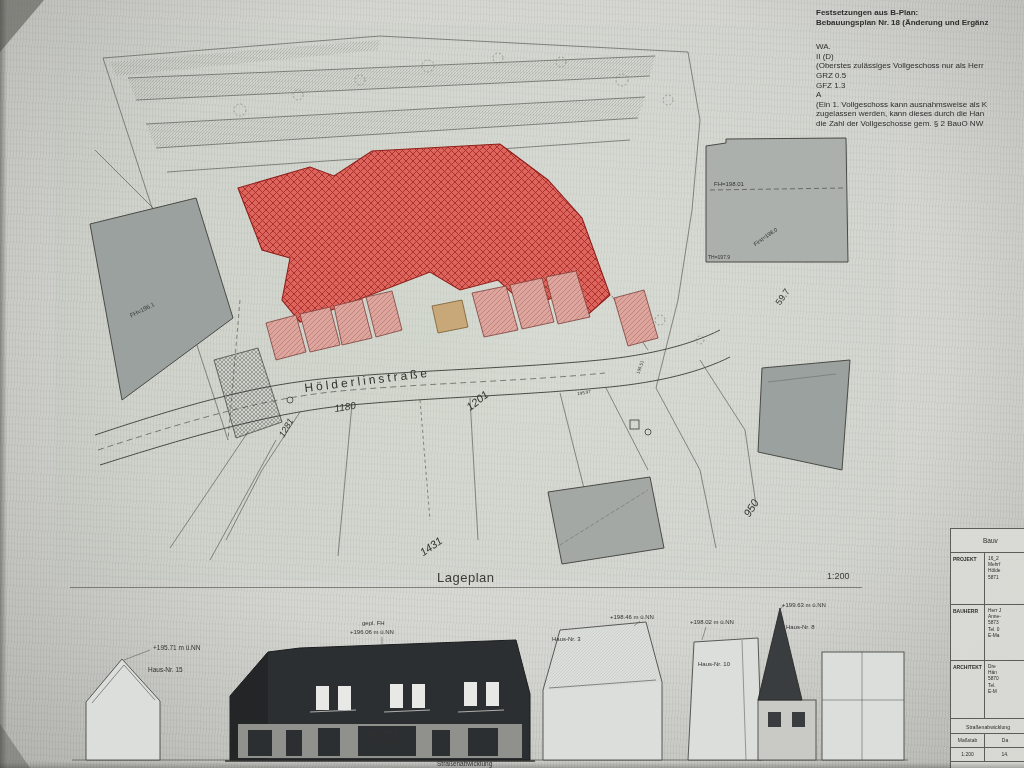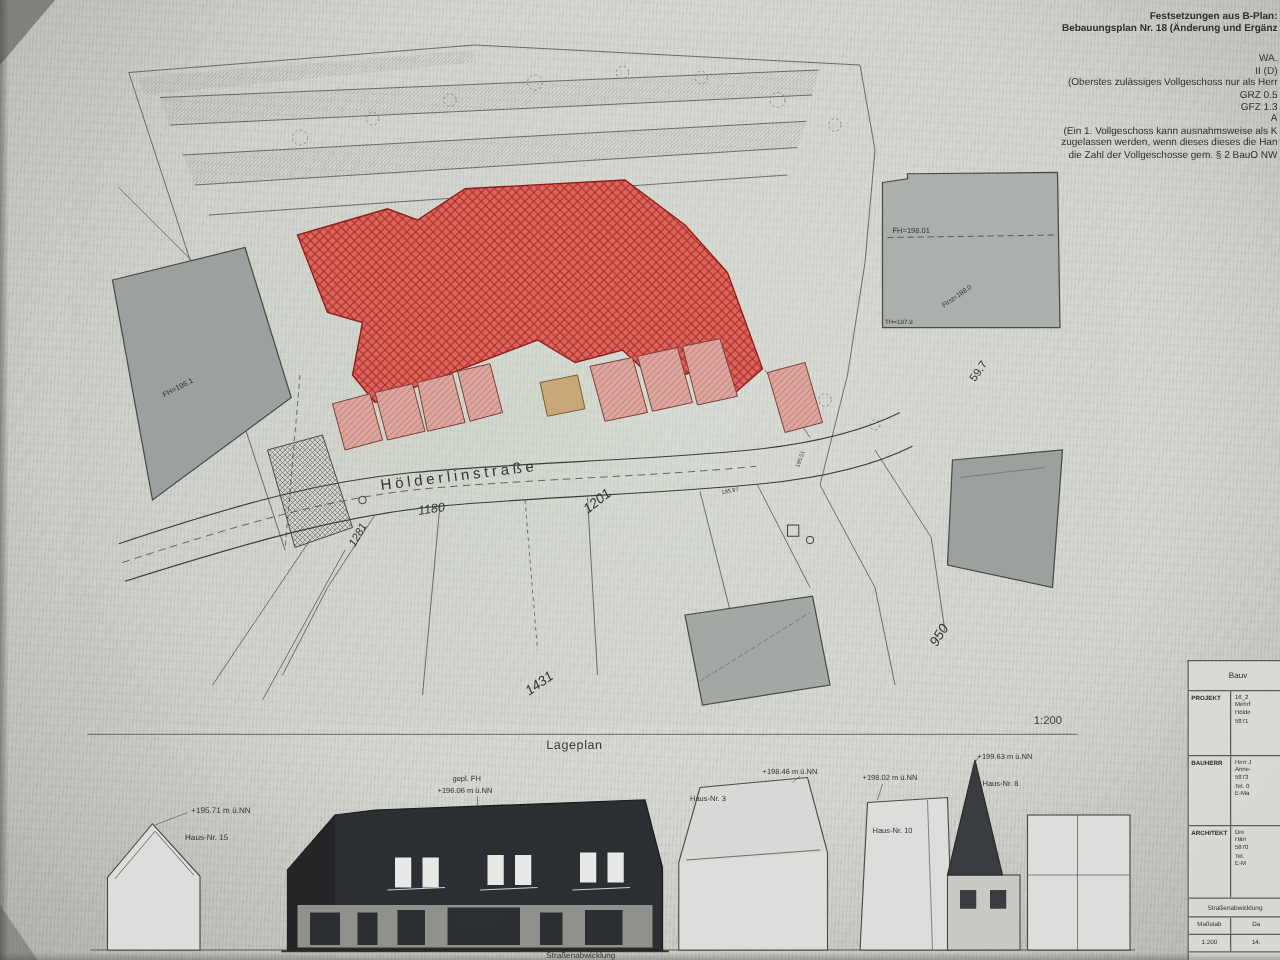--- a/index.html
+++ b/index.html
@@ -21,23 +21,23 @@
   .edge-left{position:absolute;left:0;top:0;width:7px;height:768px;
     background:linear-gradient(90deg, rgba(55,55,52,.45), transparent);}
   .edge-bottom{position:absolute;left:0;bottom:0;width:1024px;height:6px;
     background:linear-gradient(0deg, rgba(55,55,52,.30), transparent);}
   svg{position:absolute;left:0;top:0;}
   text{font-family:"Liberation Sans",sans-serif;fill:#333330;}
 
   .notes{position:absolute;left:816px;top:8px;width:206px;color:#2e2e2c;font-size:8px;line-height:9.6px;}
   .notes .t{font-weight:bold;white-space:nowrap;}
   .notes .gap{height:15px;}
-  .notes div{white-space:nowrap;overflow:hidden;text-align:right;}
-
-  .lageplan-label{position:absolute;left:437px;top:570px;font-size:10px;color:#3a3a37;letter-spacing:.5px;margin-top:21px;}
+  .notes div{white-space:nowrap;overflow:hidden;}
+
+  .lageplan-label{position:absolute;left:437px;top:570px;font-size:13px;color:#3a3a37;letter-spacing:.5px;}
   .lageplan-rule{position:absolute;left:70px;top:587px;width:792px;height:1px;background:rgba(60,60,56,.55);}
   .lageplan-scale{position:absolute;left:827px;top:571px;font-size:9px;color:#3a3a37;}
 
   .titleblock{position:absolute;left:950px;top:528px;width:74px;height:240px;
     background:rgba(218,219,214,0.92);border-left:1px solid #5c5c58;border-top:1px solid #5c5c58;
     font-size:5px;color:#2d2d2a;}
   .tb-header{height:24px;border-bottom:1px solid #5c5c58;padding:8px 0 0 32px;font-size:6.5px;box-sizing:border-box;}
   .tb-row{display:flex;border-bottom:1px solid #5c5c58;box-sizing:border-box;}
   .tb-label{width:34px;border-right:1px solid #5c5c58;padding:3px 1px 0 2px;font-weight:bold;font-size:5px;box-sizing:border-box;}
   .tb-val{flex:1;padding:3px 0 0 3px;line-height:6.2px;font-size:4.8px;box-sizing:border-box;}
@@ -258,21 +258,21 @@
     <div class="t">Festsetzungen aus B-Plan:</div>
     <div class="t">Bebauungsplan Nr. 18 (Änderung und Ergänz</div>
     <div class="gap"></div>
     <div>WA.</div>
     <div>II (D)</div>
     <div>(Oberstes zulässiges Vollgeschoss nur als Herr</div>
     <div>GRZ 0.5</div>
     <div>GFZ 1.3</div>
     <div>A</div>
     <div>(Ein 1. Vollgeschoss kann ausnahmsweise als K</div>
-    <div>zugelassen werden, wenn dieses dieses die Han</div>
+    <div>zugelassen werden, kann dieses durch die Han</div>
     <div>die Zahl der Vollgeschosse gem. § 2 BauO NW</div>
   </div>
 
   <div class="lageplan-label">Lageplan</div>
   <div class="lageplan-rule"></div>
   <div class="lageplan-scale">1:200</div>
 
   <div class="titleblock">
     <div class="tb-header">Bauv</div>
     <div class="tb-row" style="height:52px;">

